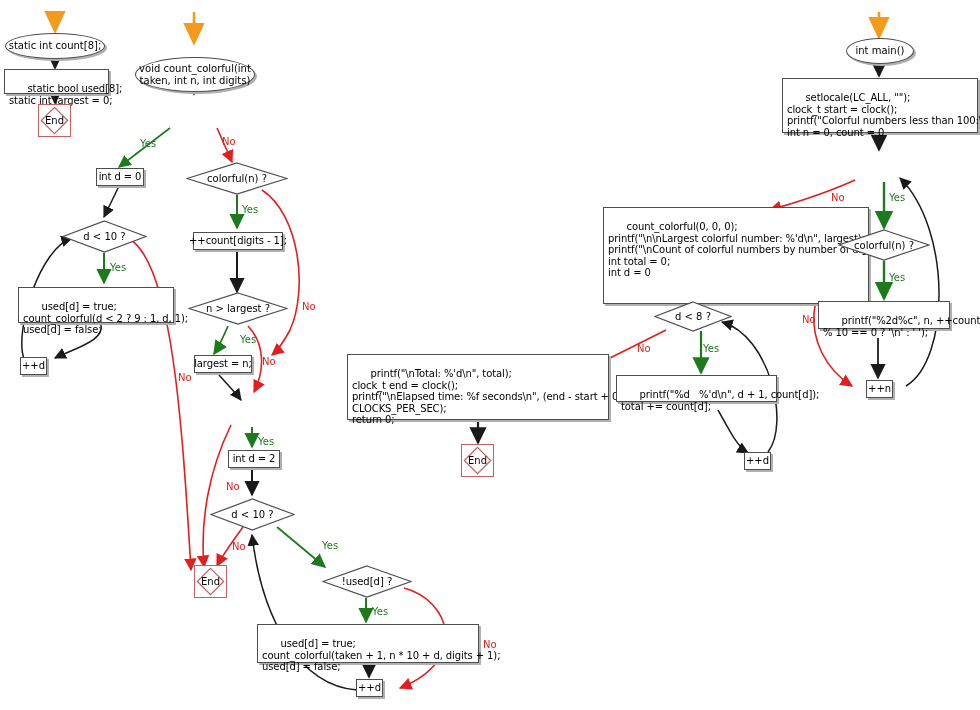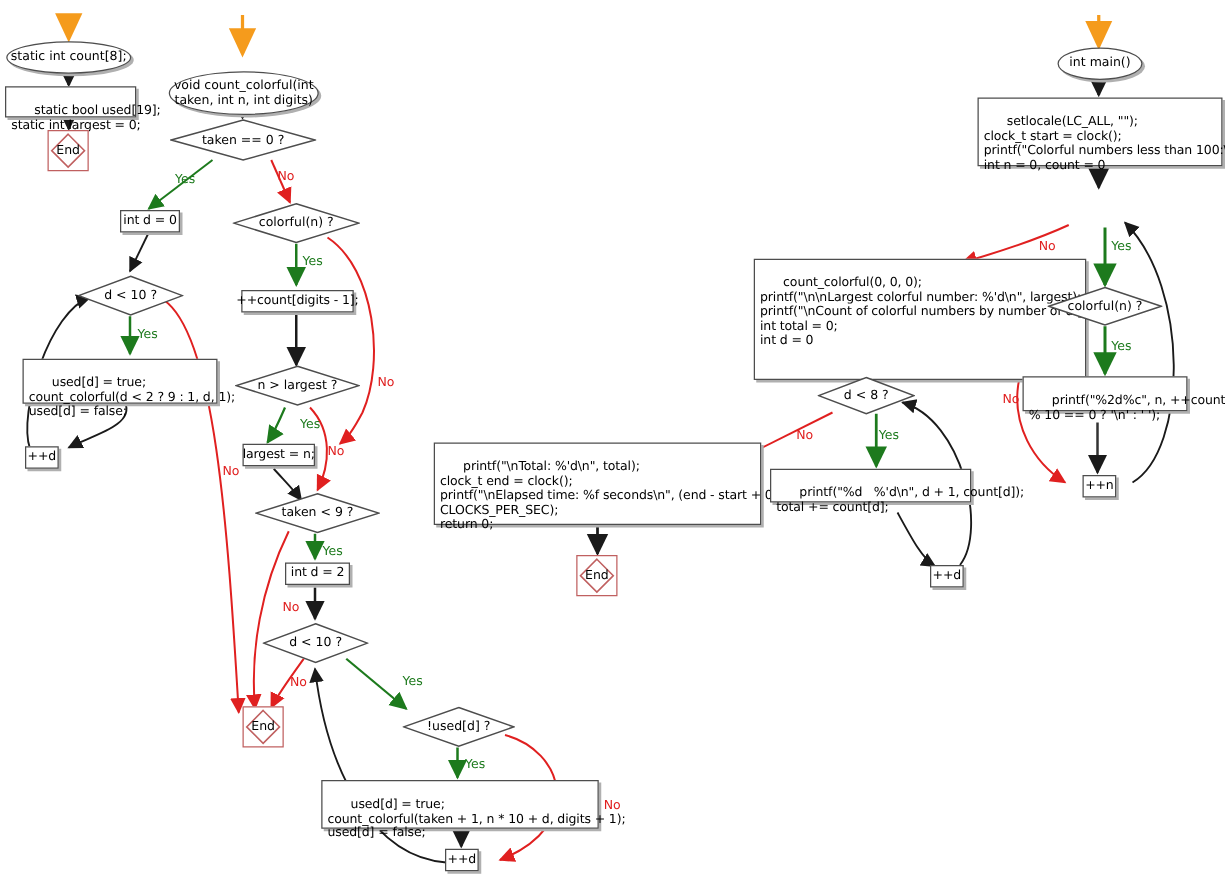--- a/index.html
+++ b/index.html
@@ -183,42 +183,36 @@
     </g>
   </svg>
 
   <div class="node-layer">
 
     <div class="nd ell" style="left:5px;top:33px;width:100px;height:26px;">
       <span>static int count[8];</span>
     </div>
 
     <div class="nd box" style="left:4px;top:69px;width:105px;height:25px;">
-      <span>static bool used[19];
+      <span>static bool used[8];
 static int largest = 0;</span>
     </div>
 
     <div class="endnode" style="left:38px;top:104px;width:33px;height:33px;">
       <svg class="inner" viewBox="0 0 33 33">
         <polygon points="16.5,2.5 30.5,16.5 16.5,30.5 2.5,16.5" fill="#ffffff" stroke="#c06060" stroke-width="1.3"></polygon>
       </svg>
       <span class="etxt">End</span>
     </div>
 
     <div class="nd ell" style="left:135px;top:45px;width:120px;height:35px;margin-top:12px;">
       <span style="text-align:center;">void count_colorful(int
 taken, int n, int digits)</span>
     </div>
 
-    <div class="nd dia" style="left:136px;top:95px;width:117px;height:34px;">
-      <svg class="dshape" viewBox="0 0 117 34" preserveAspectRatio="none">
-        <polygon points="58.5,1 116,17 58.5,33 1,17" fill="#ffffff" stroke="#4d4d4d" stroke-width="1.2"></polygon>
-      </svg>
-      <div class="dlabel">taken == 0 ?</div>
-    </div>
 
     <div class="elabel lbl-yes" style="left:140px;top:138px;">Yes</div>
     <div class="elabel lbl-no" style="left:222px;top:136px;">No</div>
 
     <div class="nd box center" style="left:96px;top:168px;width:48px;height:18px;">
       <span>int d = 0</span>
     </div>
 
     <div class="nd dia" style="left:62px;top:220px;width:85px;height:33px;">
       <svg class="dshape" viewBox="0 0 85 33" preserveAspectRatio="none">
@@ -261,26 +255,20 @@
       <div class="dlabel">n &gt; largest ?</div>
     </div>
 
     <div class="elabel lbl-yes" style="left:240px;top:334px;">Yes</div>
     <div class="elabel lbl-no" style="left:262px;top:356px;">No</div>
 
     <div class="nd box center" style="left:194px;top:355px;width:58px;height:18px;">
       <span>largest = n;</span>
     </div>
 
-    <div class="nd dia" style="left:204px;top:394px;width:100px;height:33px;">
-      <svg class="dshape" viewBox="0 0 100 33" preserveAspectRatio="none">
-        <polygon points="50,1 99,16.5 50,32 1,16.5" fill="#ffffff" stroke="#4d4d4d" stroke-width="1.2"></polygon>
-      </svg>
-      <div class="dlabel">taken &lt; 9 ?</div>
-    </div>
 
     <div class="elabel lbl-yes" style="left:258px;top:436px;">Yes</div>
     <div class="elabel lbl-no" style="left:226px;top:481px;">No</div>
 
     <div class="nd box center" style="left:228px;top:450px;width:52px;height:18px;">
       <span>int d = 2</span>
     </div>
 
     <div class="nd dia" style="left:210px;top:498px;width:85px;height:33px;">
       <svg class="dshape" viewBox="0 0 85 33" preserveAspectRatio="none">

